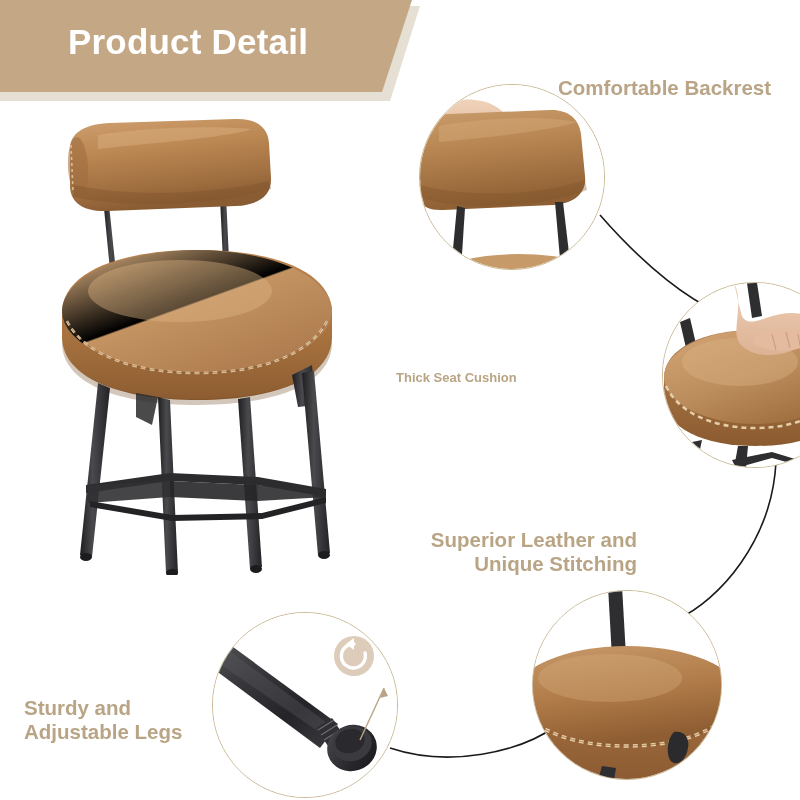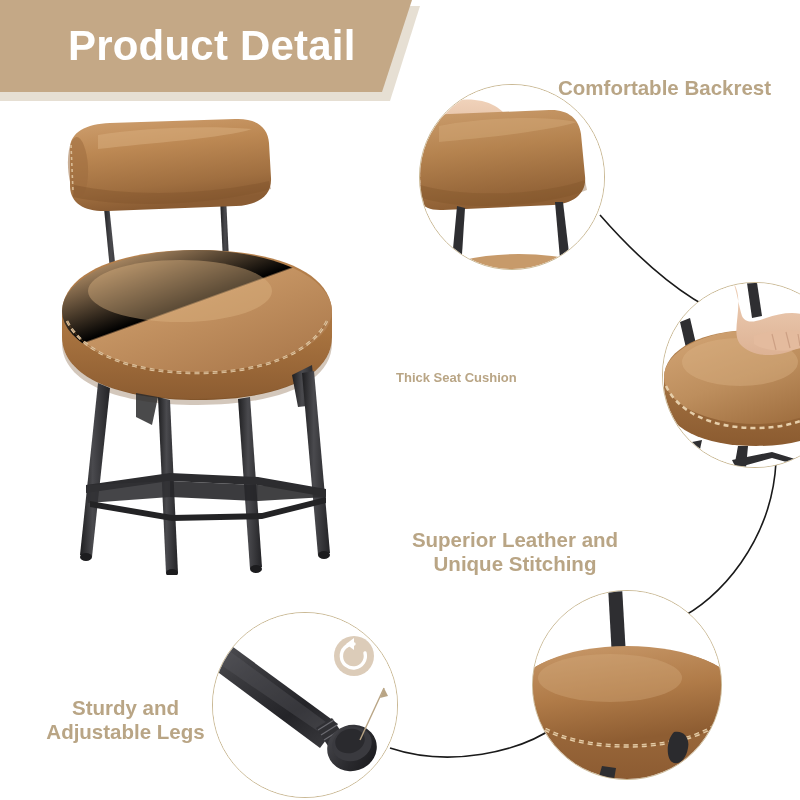--- a/index.html
+++ b/index.html
@@ -36,21 +36,21 @@
     top: 0;
     width: 412px;
     height: 92px;
     background: #c4a886;
     clip-path: polygon(0 0, 412px 0, 382px 92px, 0 92px);
   }
   .banner-title {
     position: absolute;
     left: 68px;
     top: 22px;
-    font-size: 42px;
+    font-size: 35px;
     font-weight: bold;
     color: #ffffff;
     letter-spacing: 0.2px;
     white-space: nowrap;
   }
 
   
   .hero {
     position: absolute;
     left: 40px;
@@ -92,27 +92,26 @@
   }
   #label-cushion {
     left: 396px; top: 370px;
     font-size: 13px;
     text-align: left;
   }
   #label-leather {
     left: 393px; top: 528px;
     width: 244px;
     font-size: 20.5px;
-    text-align: center;
+    text-align: right;
   }
   #label-legs {
     left: 24px; top: 696px;
     width: 203px;
     font-size: 20.5px;
-    text-align: center;
   }
 
   
   #connectors {
     position: absolute;
     left: 0; top: 0;
     width: 800px; height: 800px;
     pointer-events: none;
   }
 </style>

